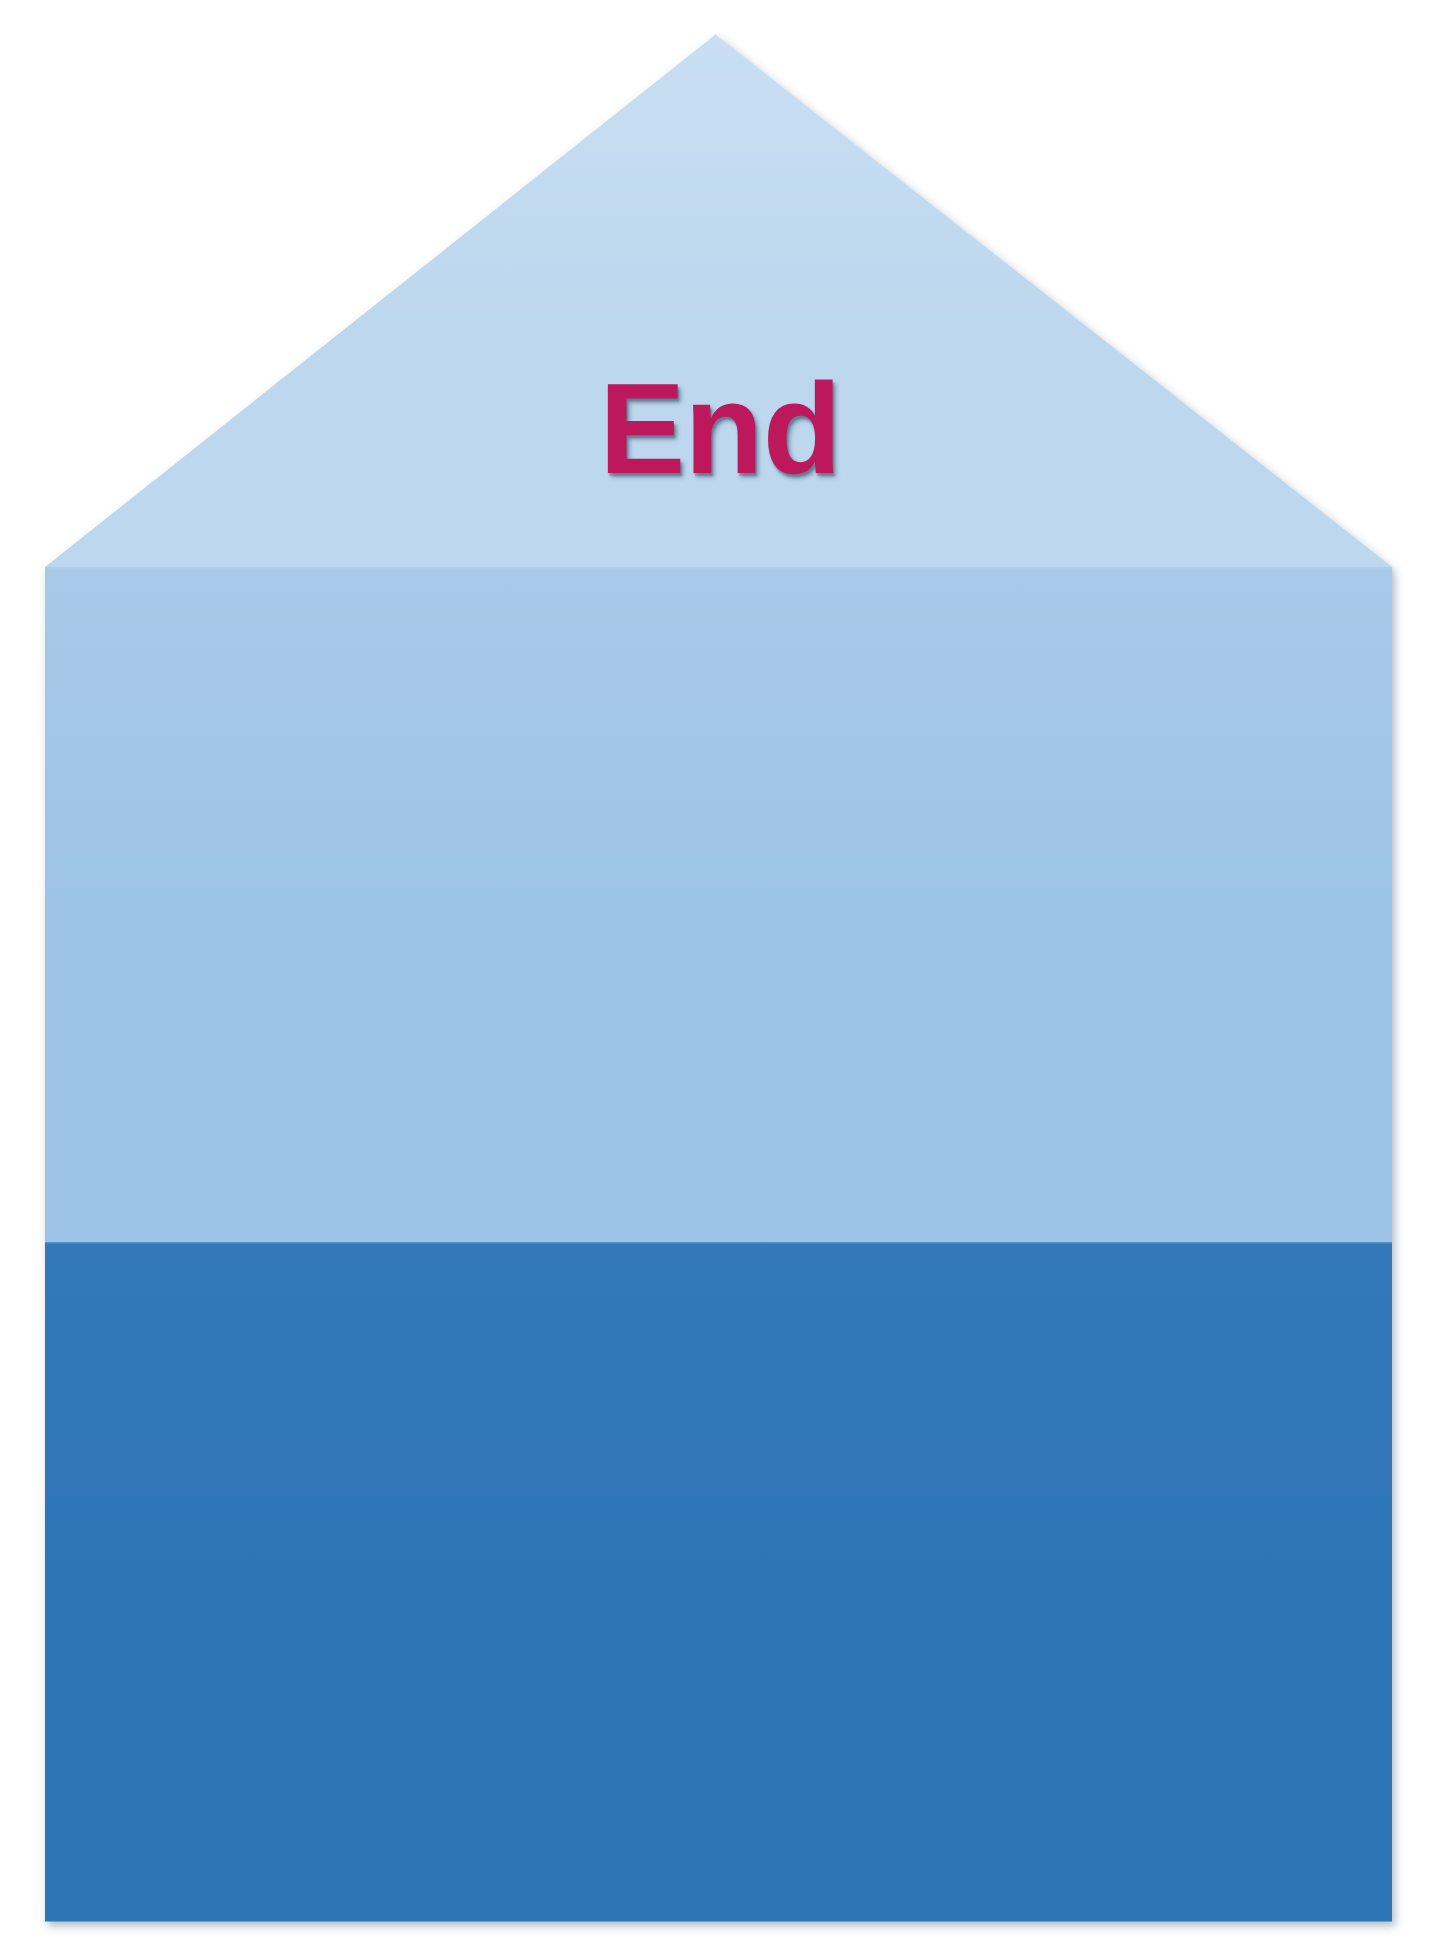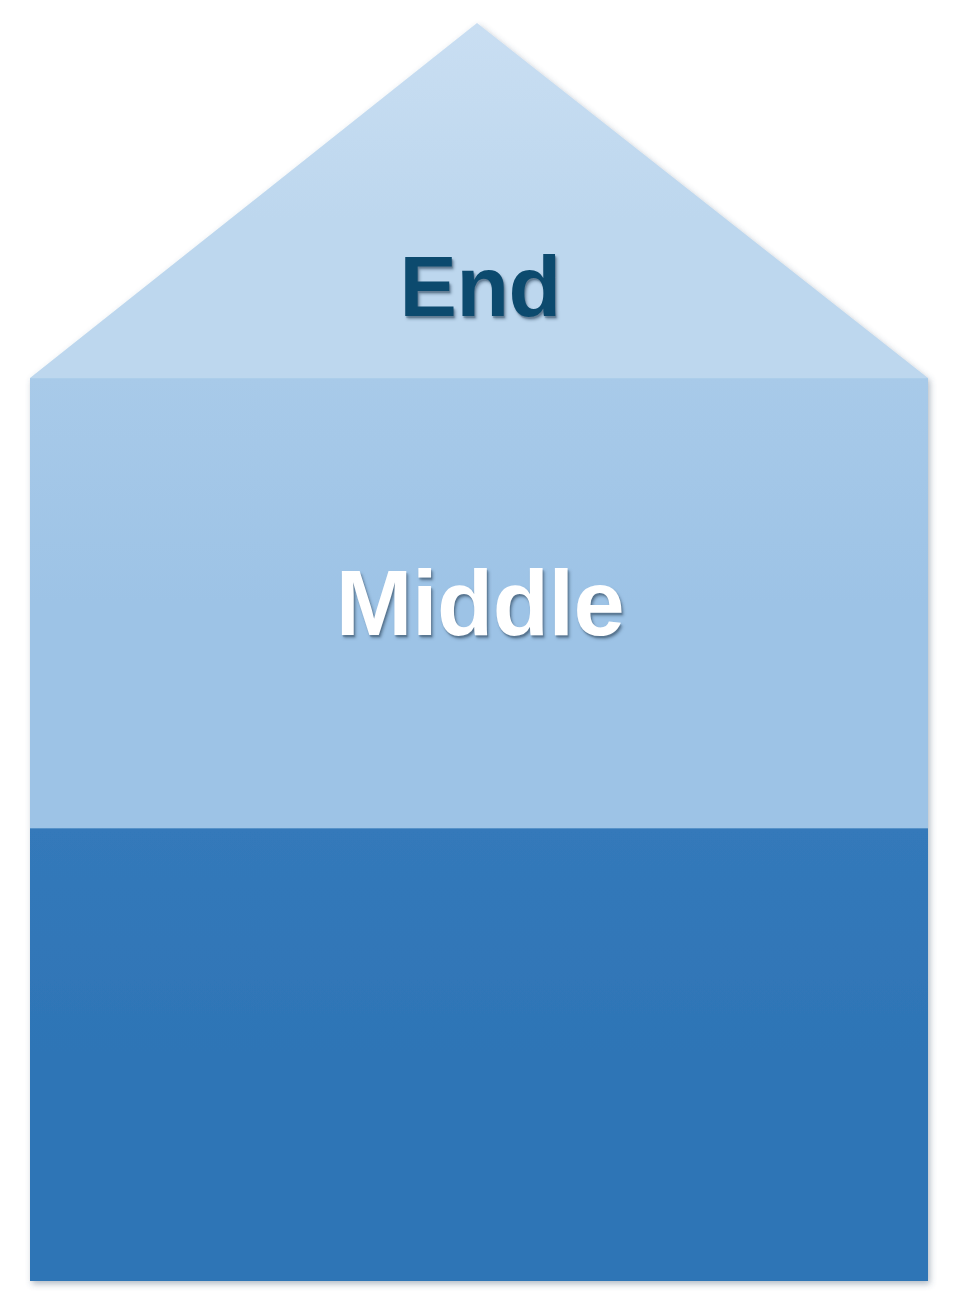--- a/index.html
+++ b/index.html
@@ -93,18 +93,17 @@
 
       <rect x="30" y="378" width="898" height="450" fill="url(#gradMiddle)"></rect>
 
       <polygon points="477,23 928,378 30,378" fill="url(#gradEnd)"></polygon>
     </g>
 
     <line x1="30" y1="378.5" x2="928" y2="378.5" stroke="#AFD0EB" stroke-width="1" opacity="0.7"></line>
     <line x1="30" y1="828.5" x2="928" y2="828.5" stroke="#6FA3D2" stroke-width="1" opacity="0.6"></line>
   </svg>
 
-  <div class="seg-label" id="label-end" style="color: #0c4a6e;">End</div>
+  <div class="seg-label" id="label-end" style="color: #be185d;">End</div>
 
-  <div class="seg-label" id="label-middle" style="color: rgb(255, 255, 255);">Middle</div>
 
 
 </div>
 
 </body></html>

